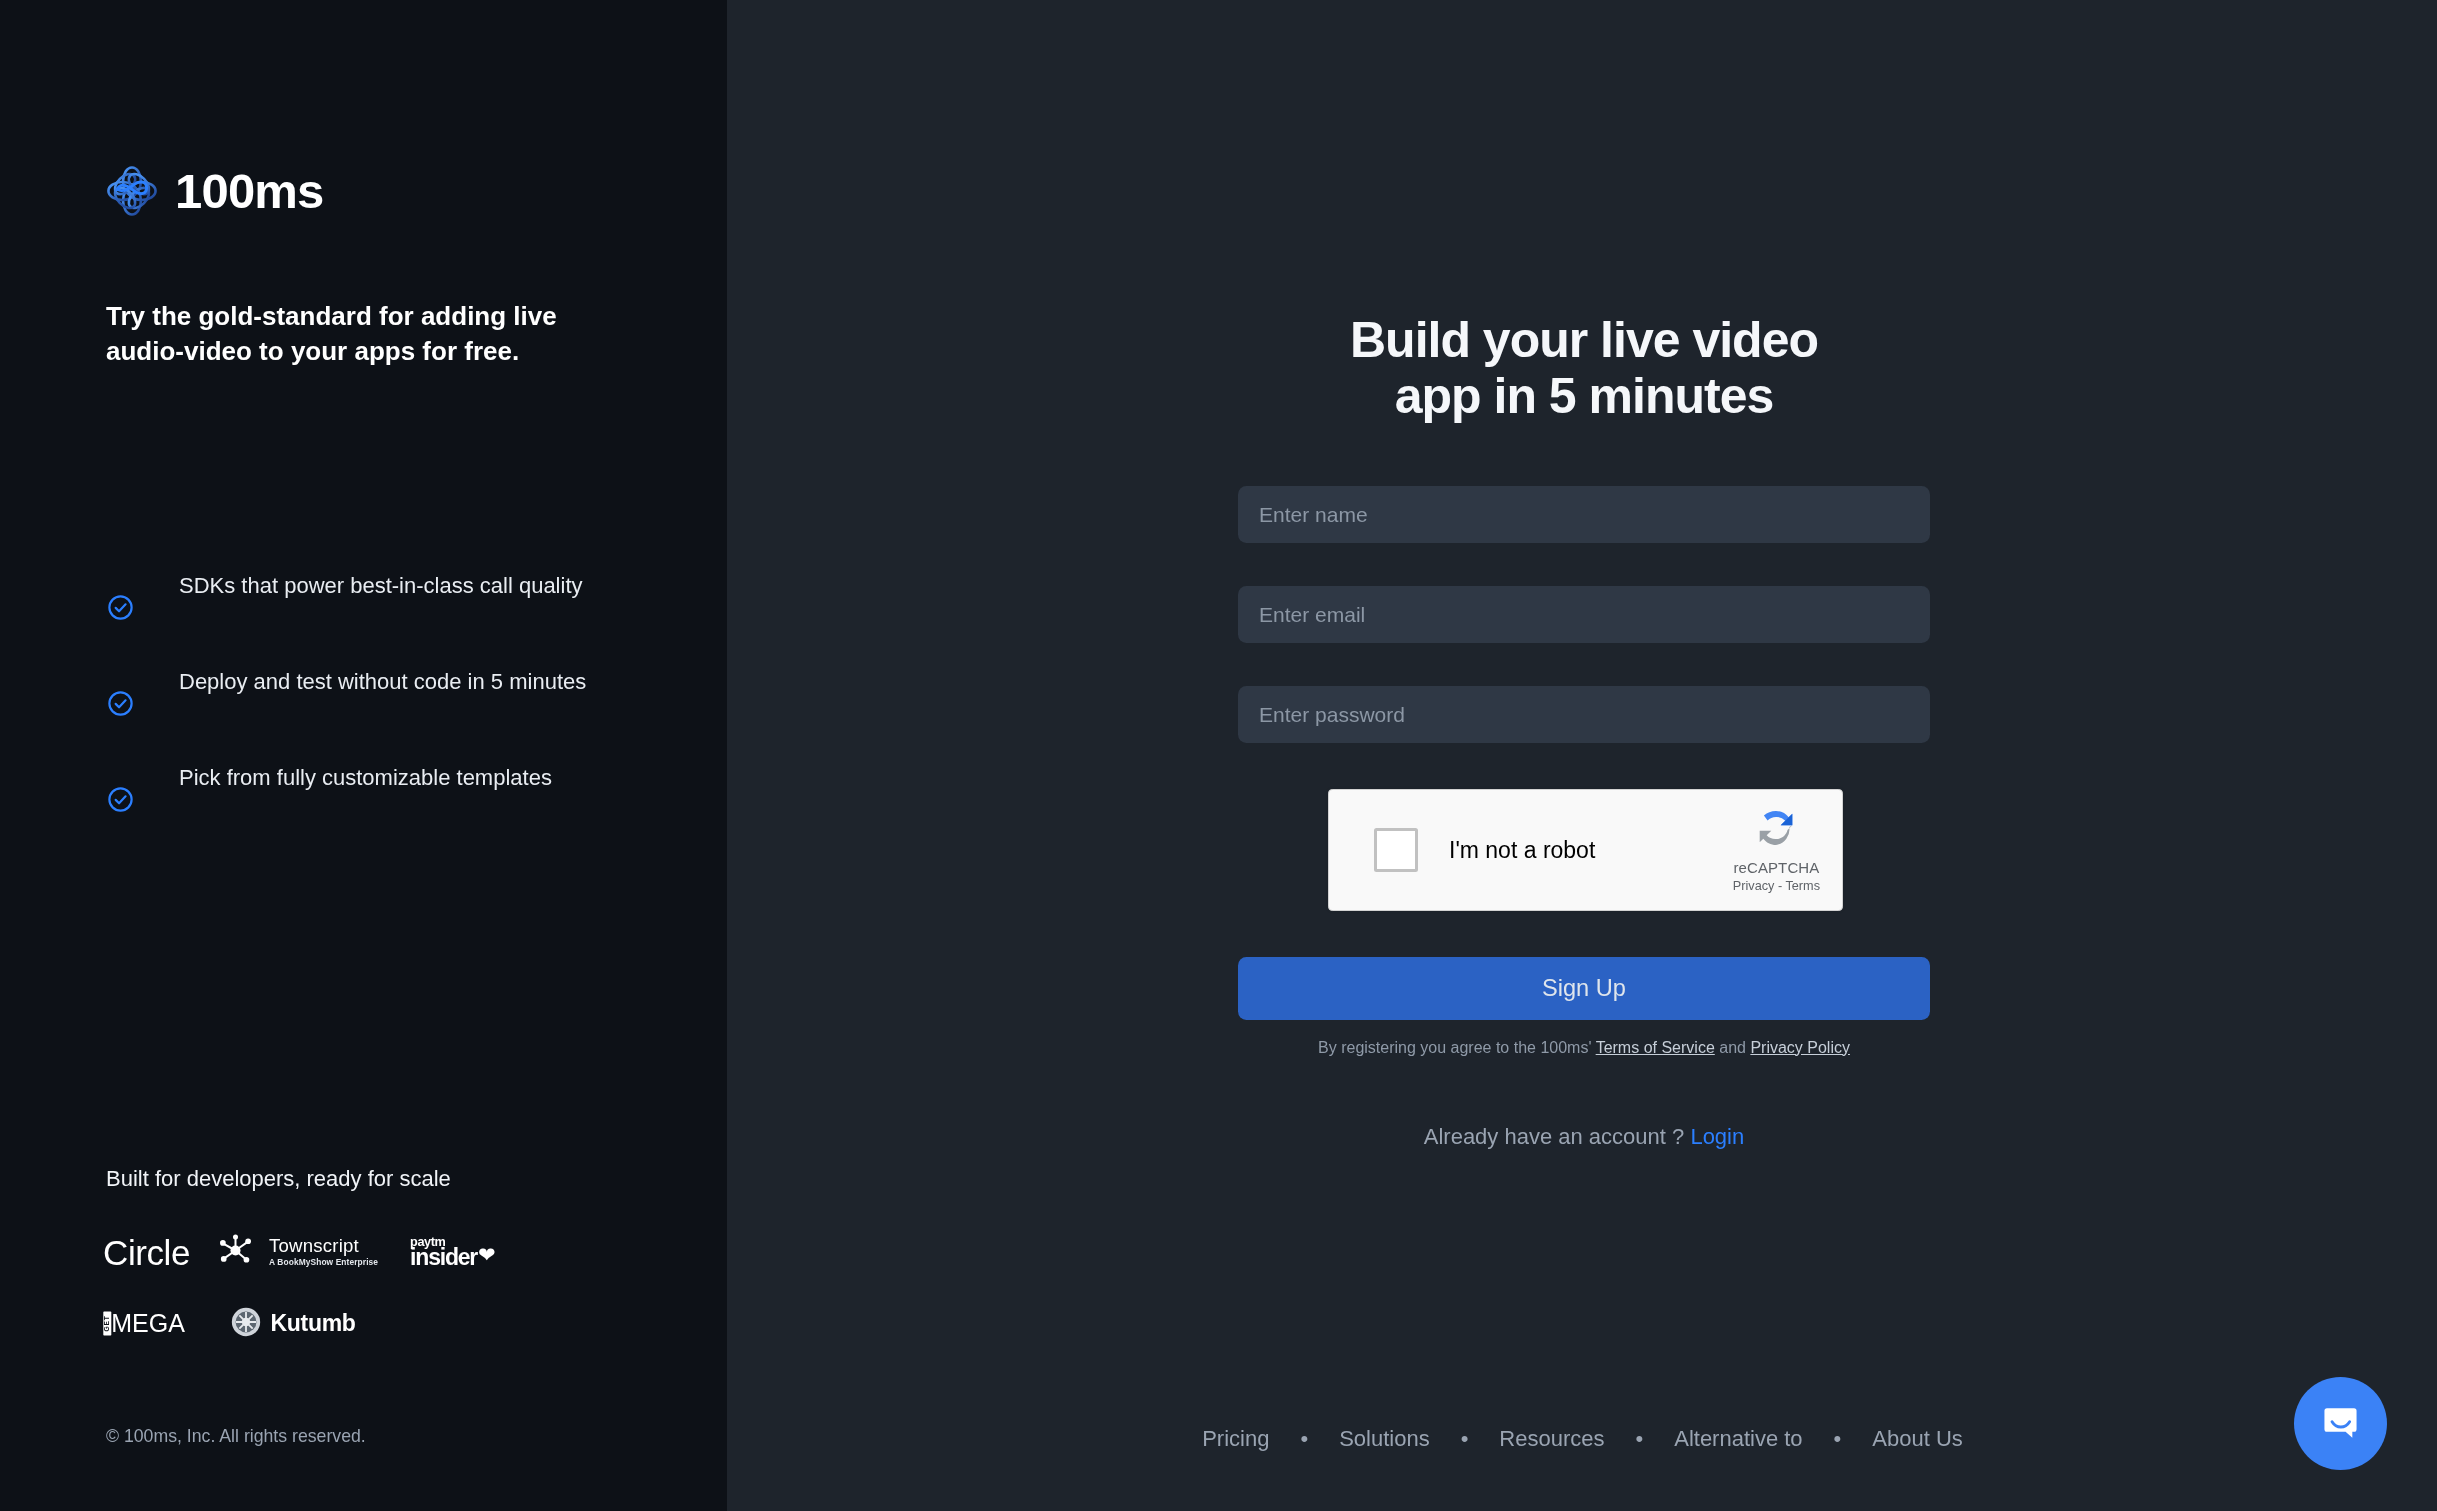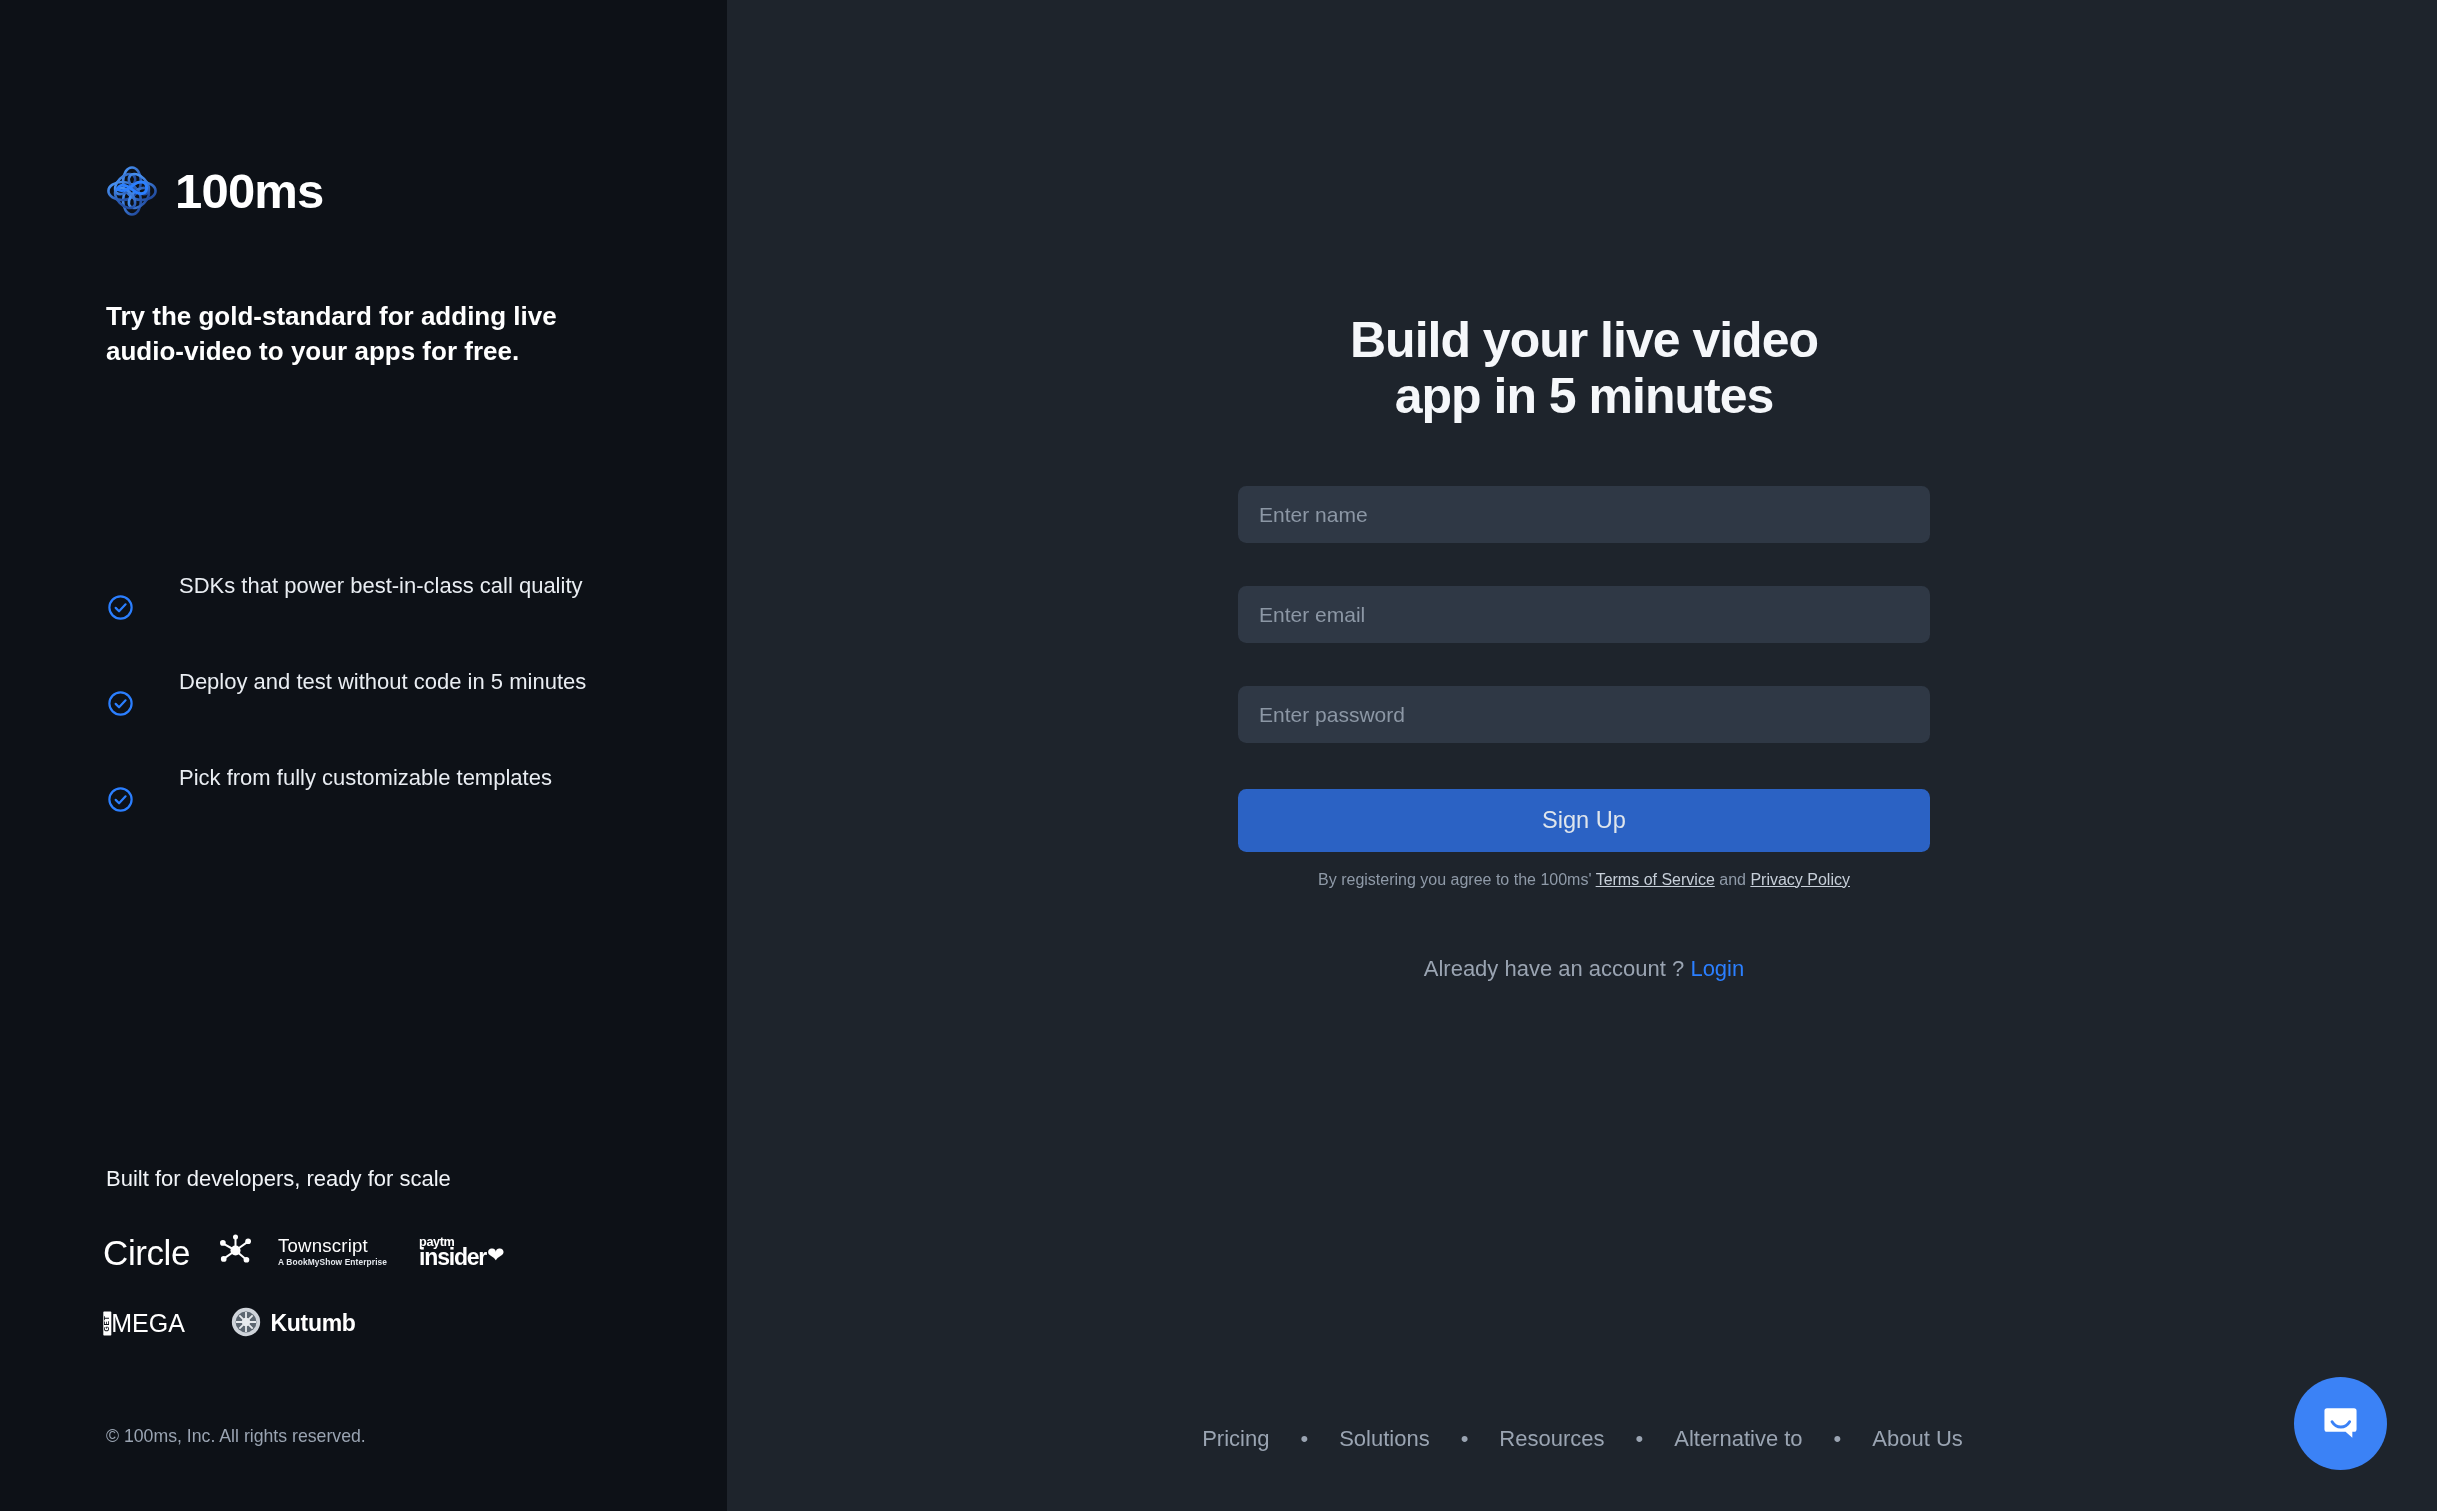--- a/index.html
+++ b/index.html
@@ -35,21 +35,21 @@
   .feature-text { font-size:22px; color:#e9edf2; line-height:1.47; font-weight:400; }
 
   .scale-head {
     position:absolute; left:106px; top:1166px;
     font-size:22px; color:#f1f4f8; font-weight:400;
   }
   .logos-row-1 { position:absolute; left:103px; top:1232px; display:flex; align-items:center; gap:0; }
   .logos-row-2 { position:absolute; left:103px; top:1307px; display:flex; align-items:center; gap:27px; }
 
   .logo-circle { font-size:35px; font-weight:400; color:#fff; letter-spacing:-0.4px; line-height:1; }
-  .logo-townscript { display:flex; align-items:center; gap:24px; margin-left:27px; }
+  .logo-townscript { display:flex; align-items:center; gap:15px; margin-left:27px; }
   .ts-text { display:flex; flex-direction:column; }
   .ts-name { font-size:18.6px; color:#fff; font-weight:500; line-height:1.1; letter-spacing:0.2px;}
   .ts-sub { font-size:8.4px; color:#e3e7ec; font-weight:600; line-height:1.3; letter-spacing:0.1px; }
   .logo-paytm { margin-left:32px; display:flex; align-items:flex-end; }
   .pi-stack { display:flex; flex-direction:column; line-height:0.86; }
   .pi-paytm { font-size:12.7px; font-weight:800; color:#fff; letter-spacing:-0.4px; }
   .pi-insider { font-size:23px; font-weight:700; color:#fff; letter-spacing:-1.2px; }
   .pi-heart { color:#fff; font-size:21px; margin-left:0.8px; margin-bottom:0.8px; }
 
   .logo-mega { display:flex; align-items:center; }
@@ -282,20 +282,35 @@
 
       <div class="headline">Build your live video
 app in 5 minutes</div>
 
 
       <div class="form">
         <input class="field" type="text" placeholder="Enter name" style="">
         <input class="field" type="email" placeholder="Enter email" style="">
         <input class="field last" type="password" placeholder="Enter password" style="">
 
+        <div class="recaptcha">
+          <div class="rc-box"></div>
+          <div class="rc-label">I'm not a robot</div>
+          <div class="rc-brand">
+            <span>
+              <svg class="rc-logo" viewBox="0 0 48 48">
+                <path d="M24 7c5.2 0 9.8 2.5 12.7 6.3l3.6-3.6v11.6H28.7l4.6-4.6A11.8 11.8 0 0 0 24 12.9c-3.3 0-6.3 1.4-8.4 3.6l-3.7-5A18 18 0 0 1 24 7z" fill="#4285f4"></path>
+                <path d="M40.3 21.3l-3 1.6A16 16 0 0 1 24 41c-5.2 0-9.8-2.5-12.7-6.3l-3.6 3.6V26.7h11.6l-4.6 4.6A11.8 11.8 0 0 0 24 35.1c5.6 0 10.3-3.9 11.5-9.1z" fill="#9aa0a6"></path>
+                <path d="M36.7 13.3l3.6-3.6v11.6H28.7z" fill="#1b63d6"></path>
+              </svg>
+            </span>
+            <span class="rc-name">reCAPTCHA</span>
+            <span class="rc-terms">Privacy - Terms</span>
+          </div>
+        </div>
 
         <button class="signup-btn">Sign Up</button>
 
         <div class="terms-line">
           <span>By registering you agree to the 100ms' </span><a href="#">Terms of Service</a><span> and </span><a href="#">Privacy Policy</a>
         </div>
 
         <div class="login-line">
           <span>Already have an account ? </span><a href="#">Login</a>
         </div>

